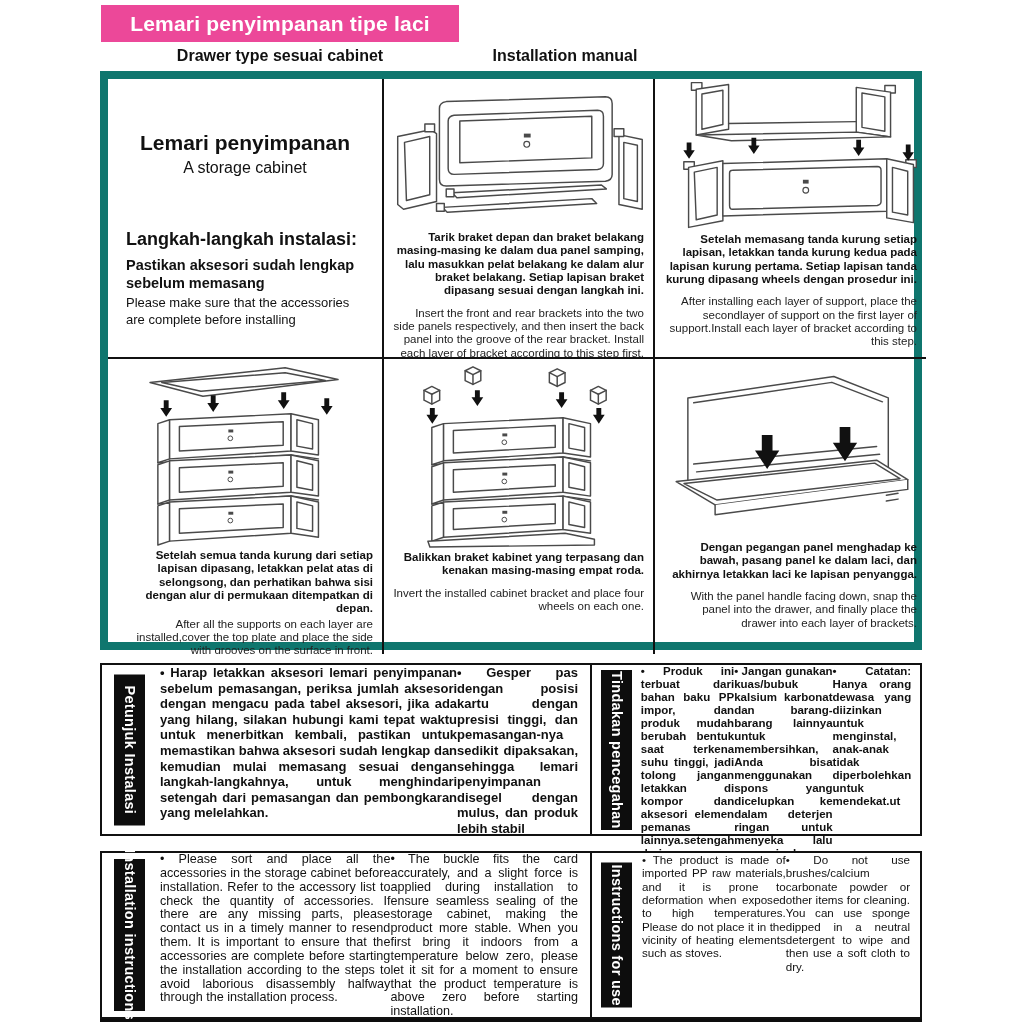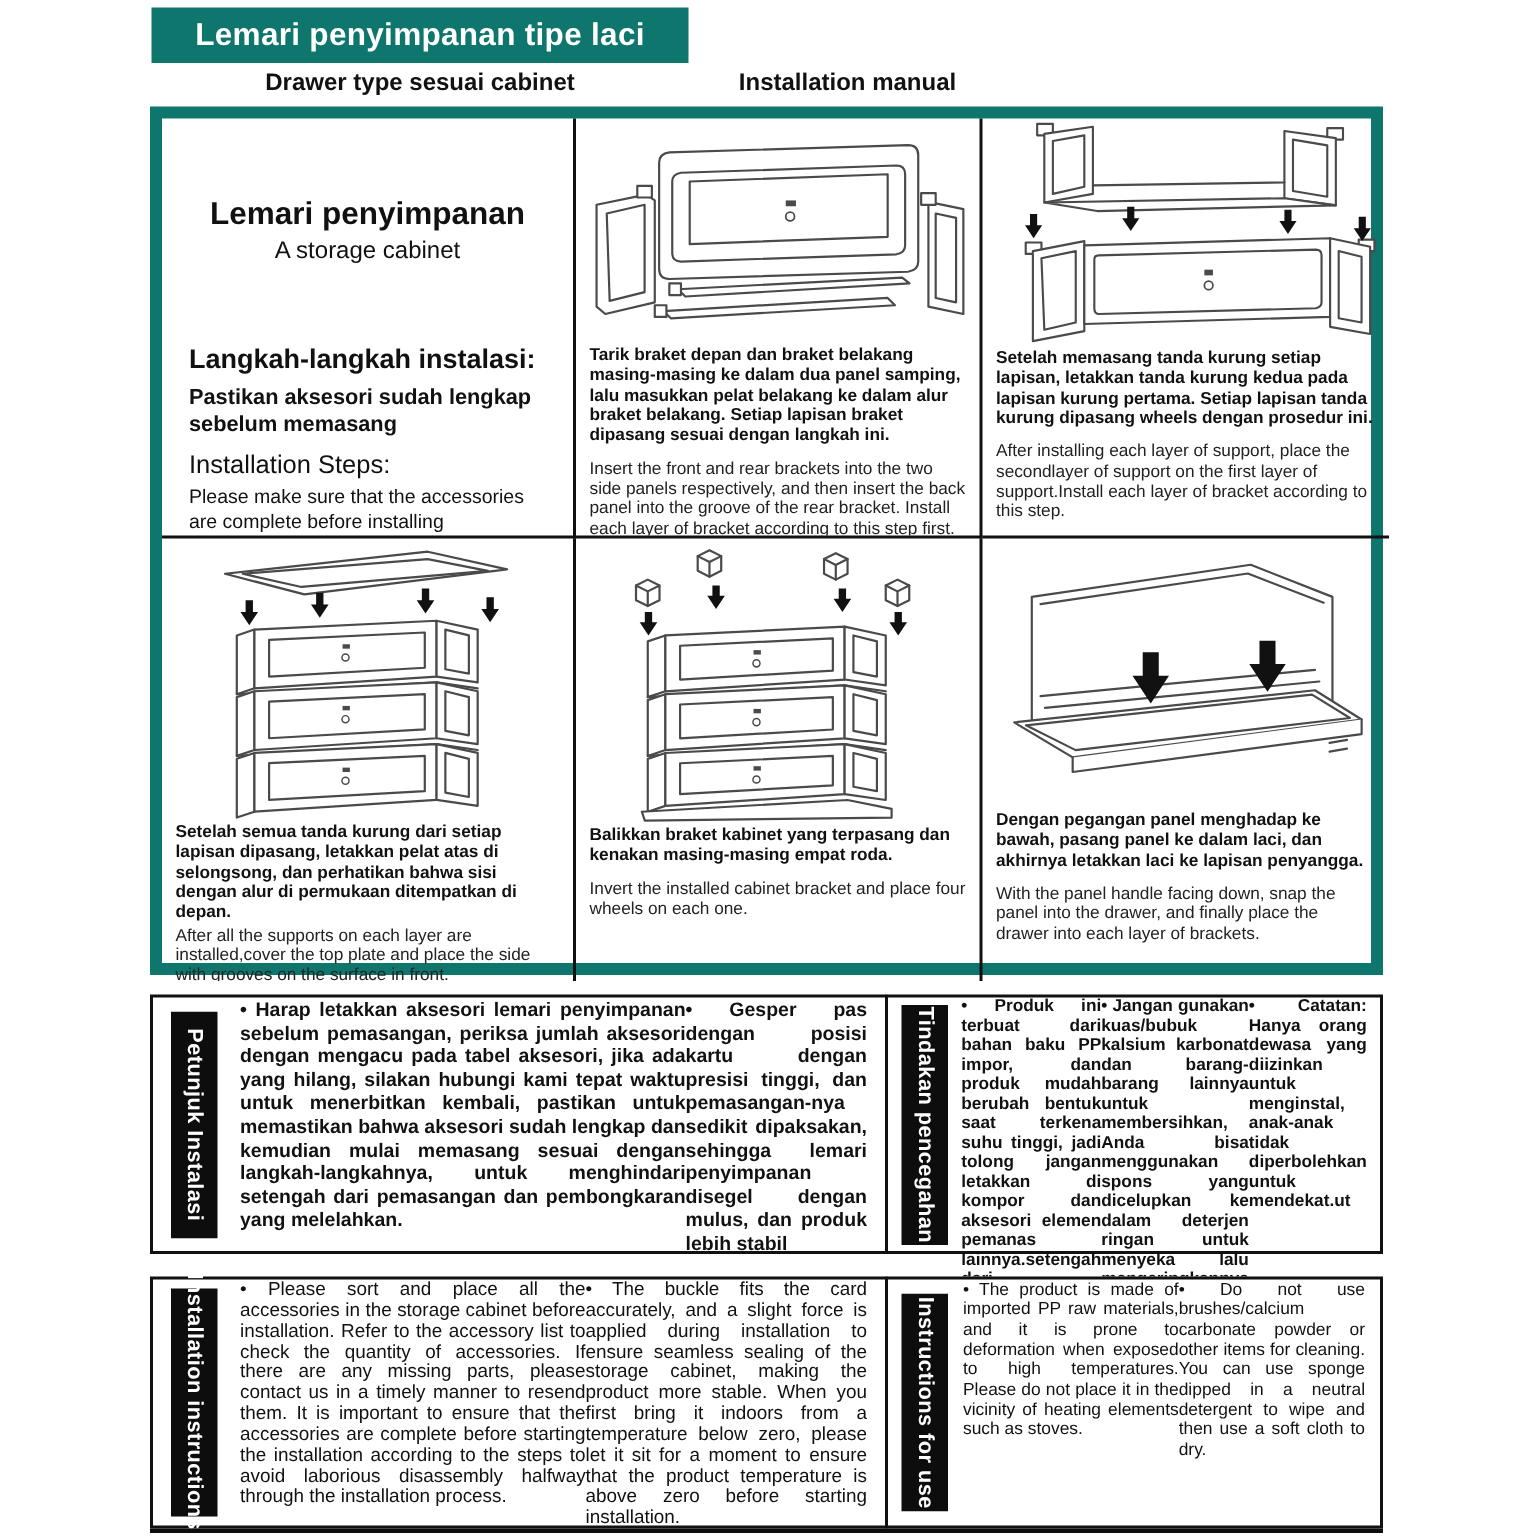--- a/index.html
+++ b/index.html
@@ -1,31 +1,31 @@
 <!DOCTYPE html>
 <html><head>
 <meta charset="utf-8">
 <style>
   html,body{margin:0;padding:0;background:#fff;}
   body{width:1024px;height:1024px;position:relative;font-family:"Liberation Sans",sans-serif;color:#111;}
   .sheet{position:absolute;left:0;top:0;width:1024px;height:1024px;}
 
   
-  .hdr-black{position:absolute;left:101px;top:5px;width:358px;height:37px;background:#0f766e;color:#fff;
+  .hdr-black{position:absolute;left:101px;top:5px;width:358px;height:37px;background:#ec4899;color:#fff;
     display:flex;align-items:center;justify-content:center;font-size:21px;font-weight:700;letter-spacing:.2px;}
   .hdr-boxed{position:absolute;left:459px;top:5px;width:212px;height:37px;background:#fff;border:2px solid #0d0d0d;
     box-sizing:border-box;display:flex;align-items:center;justify-content:center;font-size:20px;font-weight:700;}
   .sub-left{position:absolute;left:101px;top:47px;width:358px;text-align:center;font-size:16px;font-weight:600;}
   .sub-right{position:absolute;left:459px;top:47px;width:212px;text-align:center;font-size:16px;font-weight:600;}
 
   
   .grid{position:absolute;left:100px;top:71px;width:822px;height:579px;border:8px solid #0f766e;box-sizing:border-box;
     display:grid;grid-template-columns:276px 271px 271px;grid-template-rows:280px 295px;}
   .cell{border-right:2px solid #111;border-bottom:2px solid #111;box-sizing:border-box;overflow:hidden;
-    display:flex;flex-direction:column;}
+    display:flex;flex-direction:column;text-align:right;}
   .cell.last-col{border-right:none;}
   .cell.last-row{border-bottom:none;}
   .diagram{display:flex;align-items:center;justify-content:center;flex:0 0 auto;}
   svg{display:block;}
   .step-text{padding:2px 9px 0 9px;}
   .txt-id{font-size:11.5px;line-height:1.16;font-weight:700;margin:0 0 9px 0;}
   .txt-en{font-size:11.5px;line-height:1.16;font-weight:400;color:#222;margin:0;}
 
   
   .intro{padding:16px 14px;text-align:center;}
@@ -75,21 +75,20 @@
   <div class="sub-right">Installation manual</div>
 
   <div class="grid">
 
     <div class="cell intro">
       <div class="intro-title">Lemari penyimpanan</div>
       <div class="intro-sub">A storage cabinet</div>
       <div class="intro-steps">
         <div class="steps-h-id">Langkah-langkah instalasi:</div>
         <div class="steps-n-id">Pastikan aksesori sudah lengkap sebelum memasang</div>
-        <div class="steps-h-en">Installation Steps:</div>
         <div class="steps-n-en">Please make sure that the accessories are complete before installing</div>
       </div>
     </div>
 
     <div class="cell">
       <div class="diagram">
         <svg width="262" height="150" viewBox="0 0 270 152">
           <g class="line">
             <path d="M60,22 L224,17 Q231,17 231,24 L231,97 Q231,103 224,104 L60,109 Q53,109 53,102 L53,29 Q53,23 60,22 Z"></path>
             <path class="nofill" d="M68,36 L216,31 Q222,31 222,37 L222,86 Q222,91 216,92 L68,97 Q62,97 62,91 L62,42 Q62,37 68,36 Z"></path>

